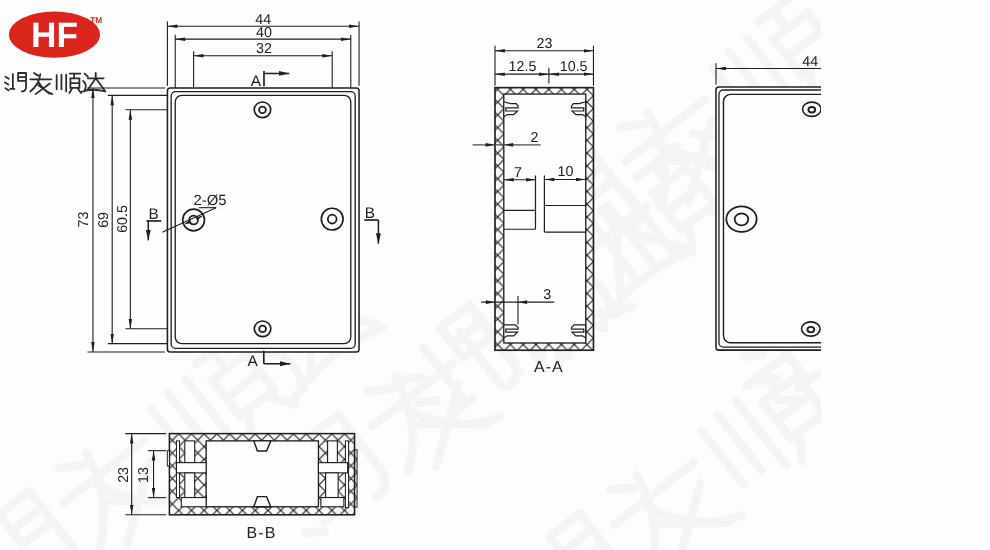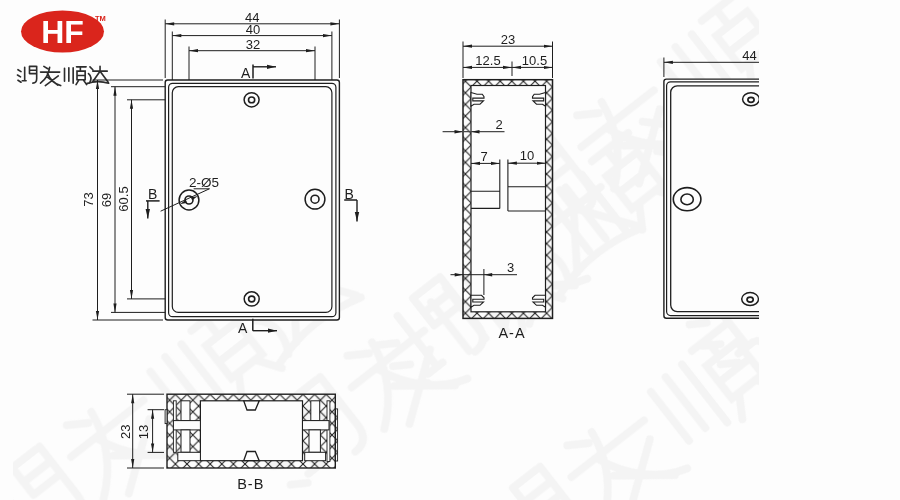--- a/index.html
+++ b/index.html
@@ -1,16 +1,16 @@
 <!DOCTYPE html>
 <html><head>
 <meta charset="utf-8">
 <style>
 html,body{margin:0;padding:0;background:#fdfdfd;}
-#page{position:relative;width:746px;height:500px;background:#fdfdfd;overflow:hidden;font-family:"Liberation Sans",sans-serif;margin-left:13px;}
+#page{position:relative;width:746px;height:500px;background:#fdfdfd;overflow:hidden;font-family:"Liberation Sans",sans-serif;}
 svg text{font-family:"Liberation Sans",sans-serif;fill:#1e1e1e;}
 </style>
 </head>
 <body>
 <div id="page">
 <svg width="900" height="500" viewBox="0 0 900 500">
 <defs>
 <pattern id="hx" width="11.6" height="11.6" patternUnits="userSpaceOnUse">
 <path d="M0,11.6 L11.6,0 M0,0 L11.6,11.6" stroke="#1e1e1e" stroke-width="1.05" fill="none"></path>
 </pattern>

